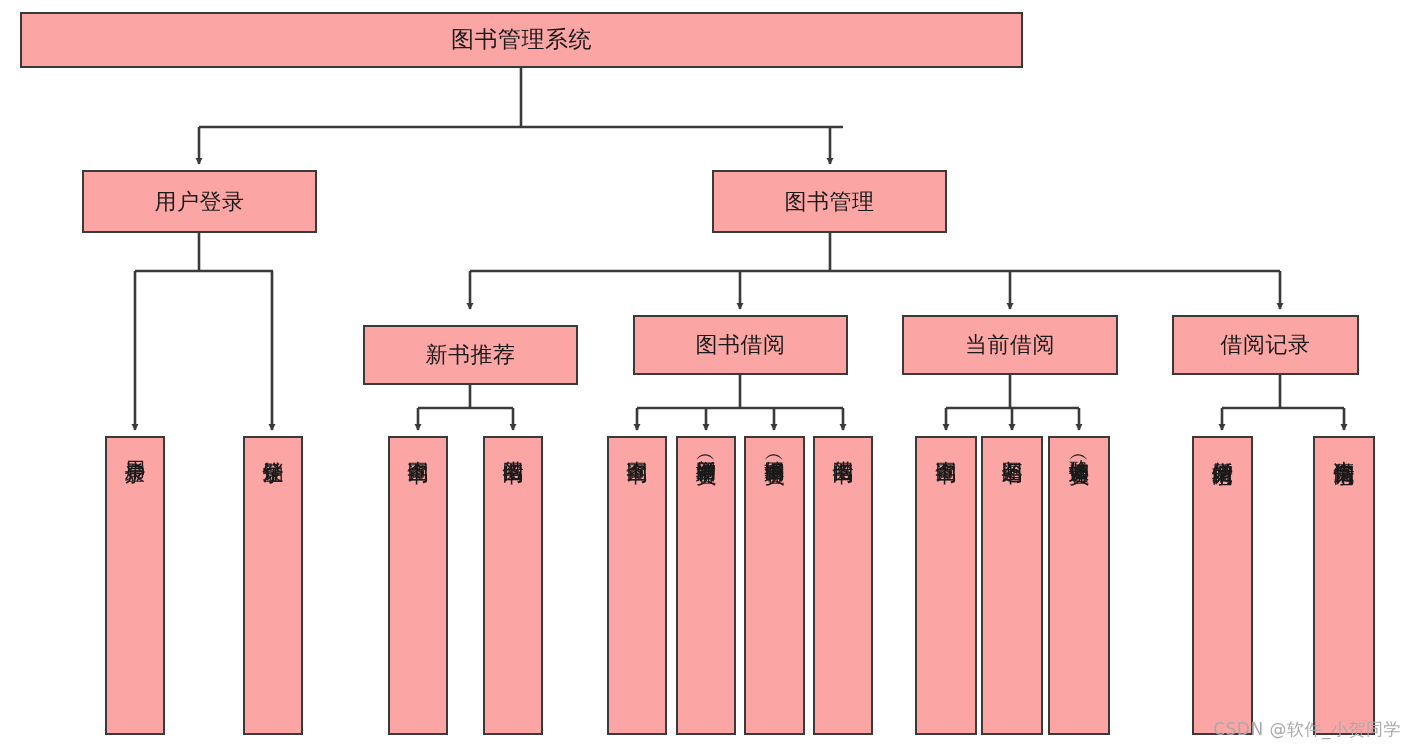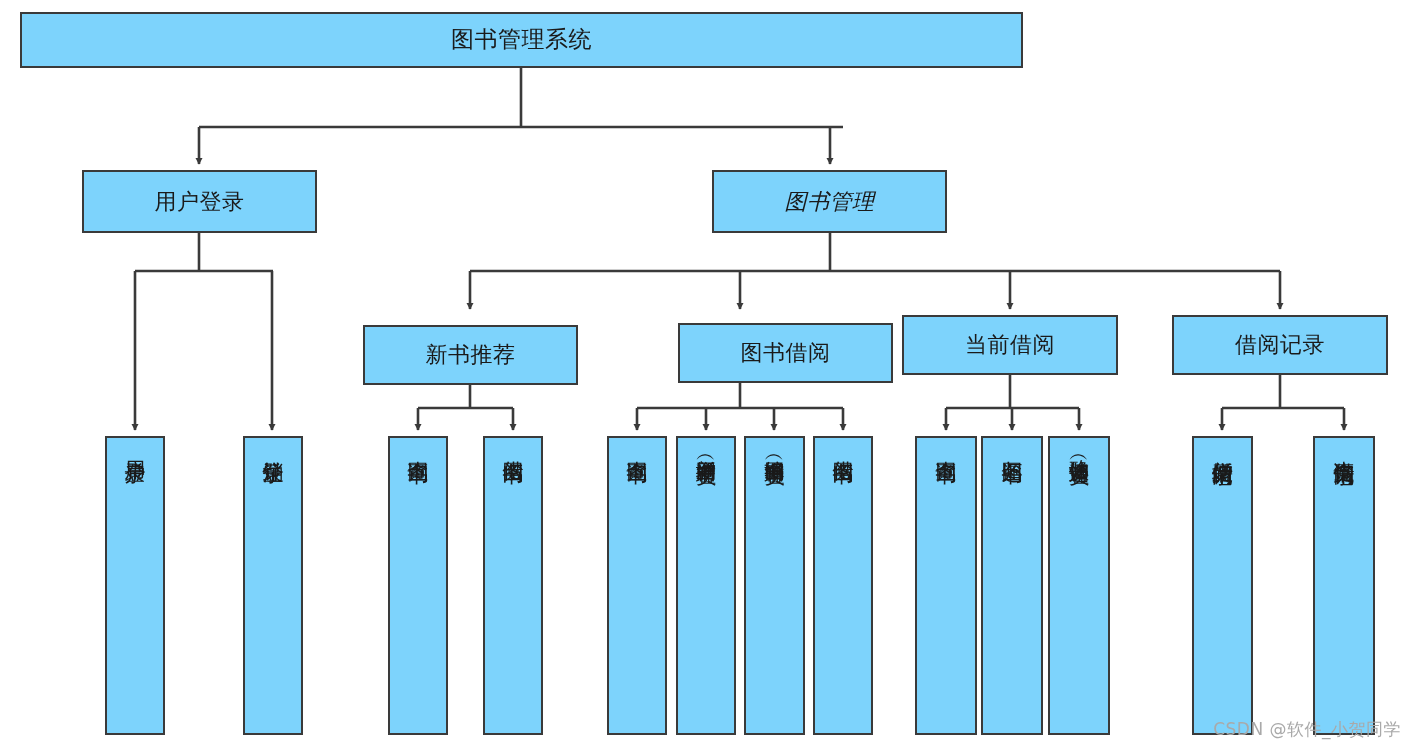--- a/index.html
+++ b/index.html
@@ -22,21 +22,21 @@
     position: absolute;
     left: 0;
     top: 0;
     width: 1405px;
     height: 747px;
     pointer-events: none;
   }
   .node {
     position: absolute;
     box-sizing: border-box;
-    background: #7dd3fc;
+    background: #fca5a5;
     border: 2px solid #3a3a3a;
     display: flex;
     align-items: center;
     justify-content: center;
     color: #1a1a1a;
   }
   .node-label {
     display: block;
     text-align: center;
     line-height: 1.18;
@@ -132,34 +132,34 @@
     </g>
   </svg>
 
   <div class="node horiz root" style="left:20px; top:12px; width:1003px; height:56px;">
     <span class="node-label">图书管理系统</span>
   </div>
 
   <div class="node horiz" style="left:82px; top:170px; width:235px; height:63px;">
     <span class="node-label">用户登录</span>
   </div>
-  <div class="node horiz" style="left:712px; top:170px; width:235px; height:63px;font-style:italic;">
+  <div class="node horiz" style="left:712px; top:170px; width:235px; height:63px;">
     <span class="node-label">图书管理</span>
   </div>
 
   <div class="node horiz" style="left:363px; top:325px; width:215px; height:60px;">
     <span class="node-label">新书推荐</span>
   </div>
-  <div class="node horiz" style="left:633px; top:323px; width:215px; height:60px;margin-left:45px;">
+  <div class="node horiz" style="left:633px; top:315px; width:215px; height:60px;">
     <span class="node-label">图书借阅</span>
   </div>
   <div class="node horiz" style="left:902px; top:315px; width:216px; height:60px;">
     <span class="node-label">当前借阅</span>
   </div>
-  <div class="node horiz" style="left:1172px; top:315px; width:216px; height:60px;">
+  <div class="node horiz" style="left:1172px; top:315px; width:187px; height:60px;">
     <span class="node-label">借阅记录</span>
   </div>
 
   <div class="node vert" style="left:105px; top:436px; width:60px; height:299px;">
     <span class="node-label">用户登录</span>
   </div>
   <div class="node vert" style="left:243px; top:436px; width:60px; height:299px;">
     <span class="node-label">注销登录</span>
   </div>
 

